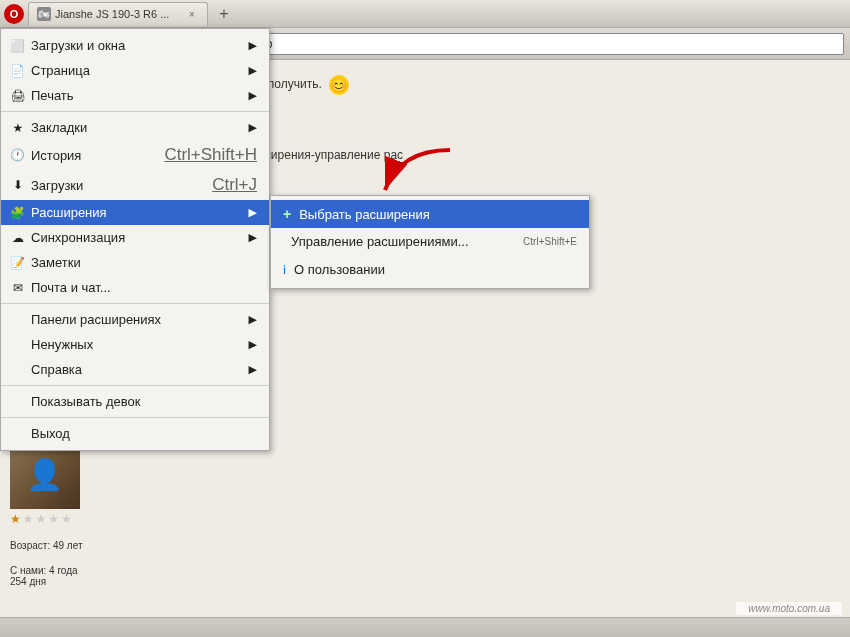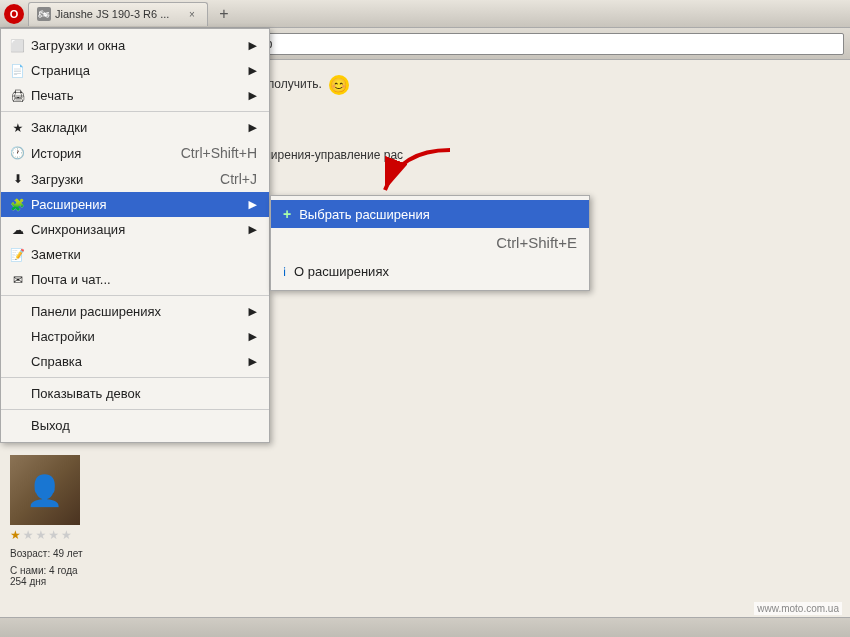--- a/index.html
+++ b/index.html
@@ -235,21 +235,21 @@
       color: #cc8800;
     }
 
     .star.empty {
       color: #ccc;
     }
 
     .user-info {
       font-size: 10px;
       color: #333;
-      margin-top: 6px;
+      margin-top: 14px;
     }
 
     
     .opera-menu {
       position: absolute;
       top: 28px;
       left: 0;
       width: 270px;
       background: #f5f3ef;
       border: 1px solid #aaa;
@@ -280,23 +280,24 @@
       width: 18px;
       height: 18px;
       display: flex;
       align-items: center;
       justify-content: center;
       font-size: 12px;
     }
 
     .menu-item .shortcut {
       margin-left: auto;
-      font-size: 14px;
+      font-size: 17px;
       color: #666;
       padding-left: 20px;
+      text-decoration: underline;
     }
 
     .menu-item .arrow {
       margin-left: auto;
       font-size: 11px;
     }
 
     .menu-separator {
       height: 1px;
       background: #ccc;
@@ -337,21 +338,21 @@
       margin-right: 8px;
       font-weight: bold;
     }
 
     .submenu-item.highlighted .plus-icon {
       color: #aaffaa;
     }
 
     .submenu-item .shortcut {
       margin-left: auto;
-      font-size: 15px;
+      font-size: 10px;
       color: #666;
       text-align: center;
     }
 
     .submenu-item .info-icon {
       color: #0066cc;
       font-size: 12px;
       margin-right: 8px;
     }
 
@@ -382,21 +383,22 @@
     }
 
     
     .watermark {
       position: absolute;
       bottom: 22px;
       right: 8px;
       font-size: 10px;
       color: #888;
       background: rgba(255,255,255,0.7);
-      padding: 1px 3px;
+      padding: 1px 12px;
+      font-style: italic;
     }
   </style>
 </head>
 <body>
 
 <div class="browser-window">
 
   <div class="title-bar">
     <div class="opera-logo">O</div>
     <div class="tabs-bar">
@@ -503,21 +505,21 @@
       <span>Почта и чат...</span>
     </div>
     <div class="menu-separator"></div>
     <div class="menu-item">
       <span class="icon"> </span>
       <span>Панели расширениях</span>
       <span class="arrow">▶</span>
     </div>
     <div class="menu-item">
       <span class="icon"> </span>
-      <span>Настройки</span>
+      <span>Ненужных</span>
       <span class="arrow">▶</span>
     </div>
     <div class="menu-item">
       <span class="icon"> </span>
       <span>Справка</span>
       <span class="arrow">▶</span>
     </div>
     <div class="menu-separator"></div>
     <div class="menu-item">
       <span class="icon"> </span>
@@ -530,25 +532,26 @@
     </div>
   </div>
 
   <div class="extensions-submenu">
     <div class="submenu-item highlighted">
       <span class="plus-icon">+</span>
       <span>Выбрать расширения</span>
     </div>
     <div class="submenu-item">
       <span style="margin-right:8px;"> </span>
+      <span>Управление расширениями...</span>
       <span class="shortcut">Ctrl+Shift+E</span>
     </div>
     <div class="submenu-item">
       <span class="info-icon">ℹ</span>
-      <span>О расширениях</span>
+      <span>О пользовании</span>
     </div>
   </div>
 
   <div class="red-arrow">
     <svg width="120" height="80" viewBox="0 0 120 80">
       <defs>
         <marker id="arrowhead" markerWidth="8" markerHeight="6" refX="8" refY="3" orient="auto">
           <polygon points="0 0, 8 3, 0 6" fill="#cc0000"></polygon>
         </marker>
       </defs>

